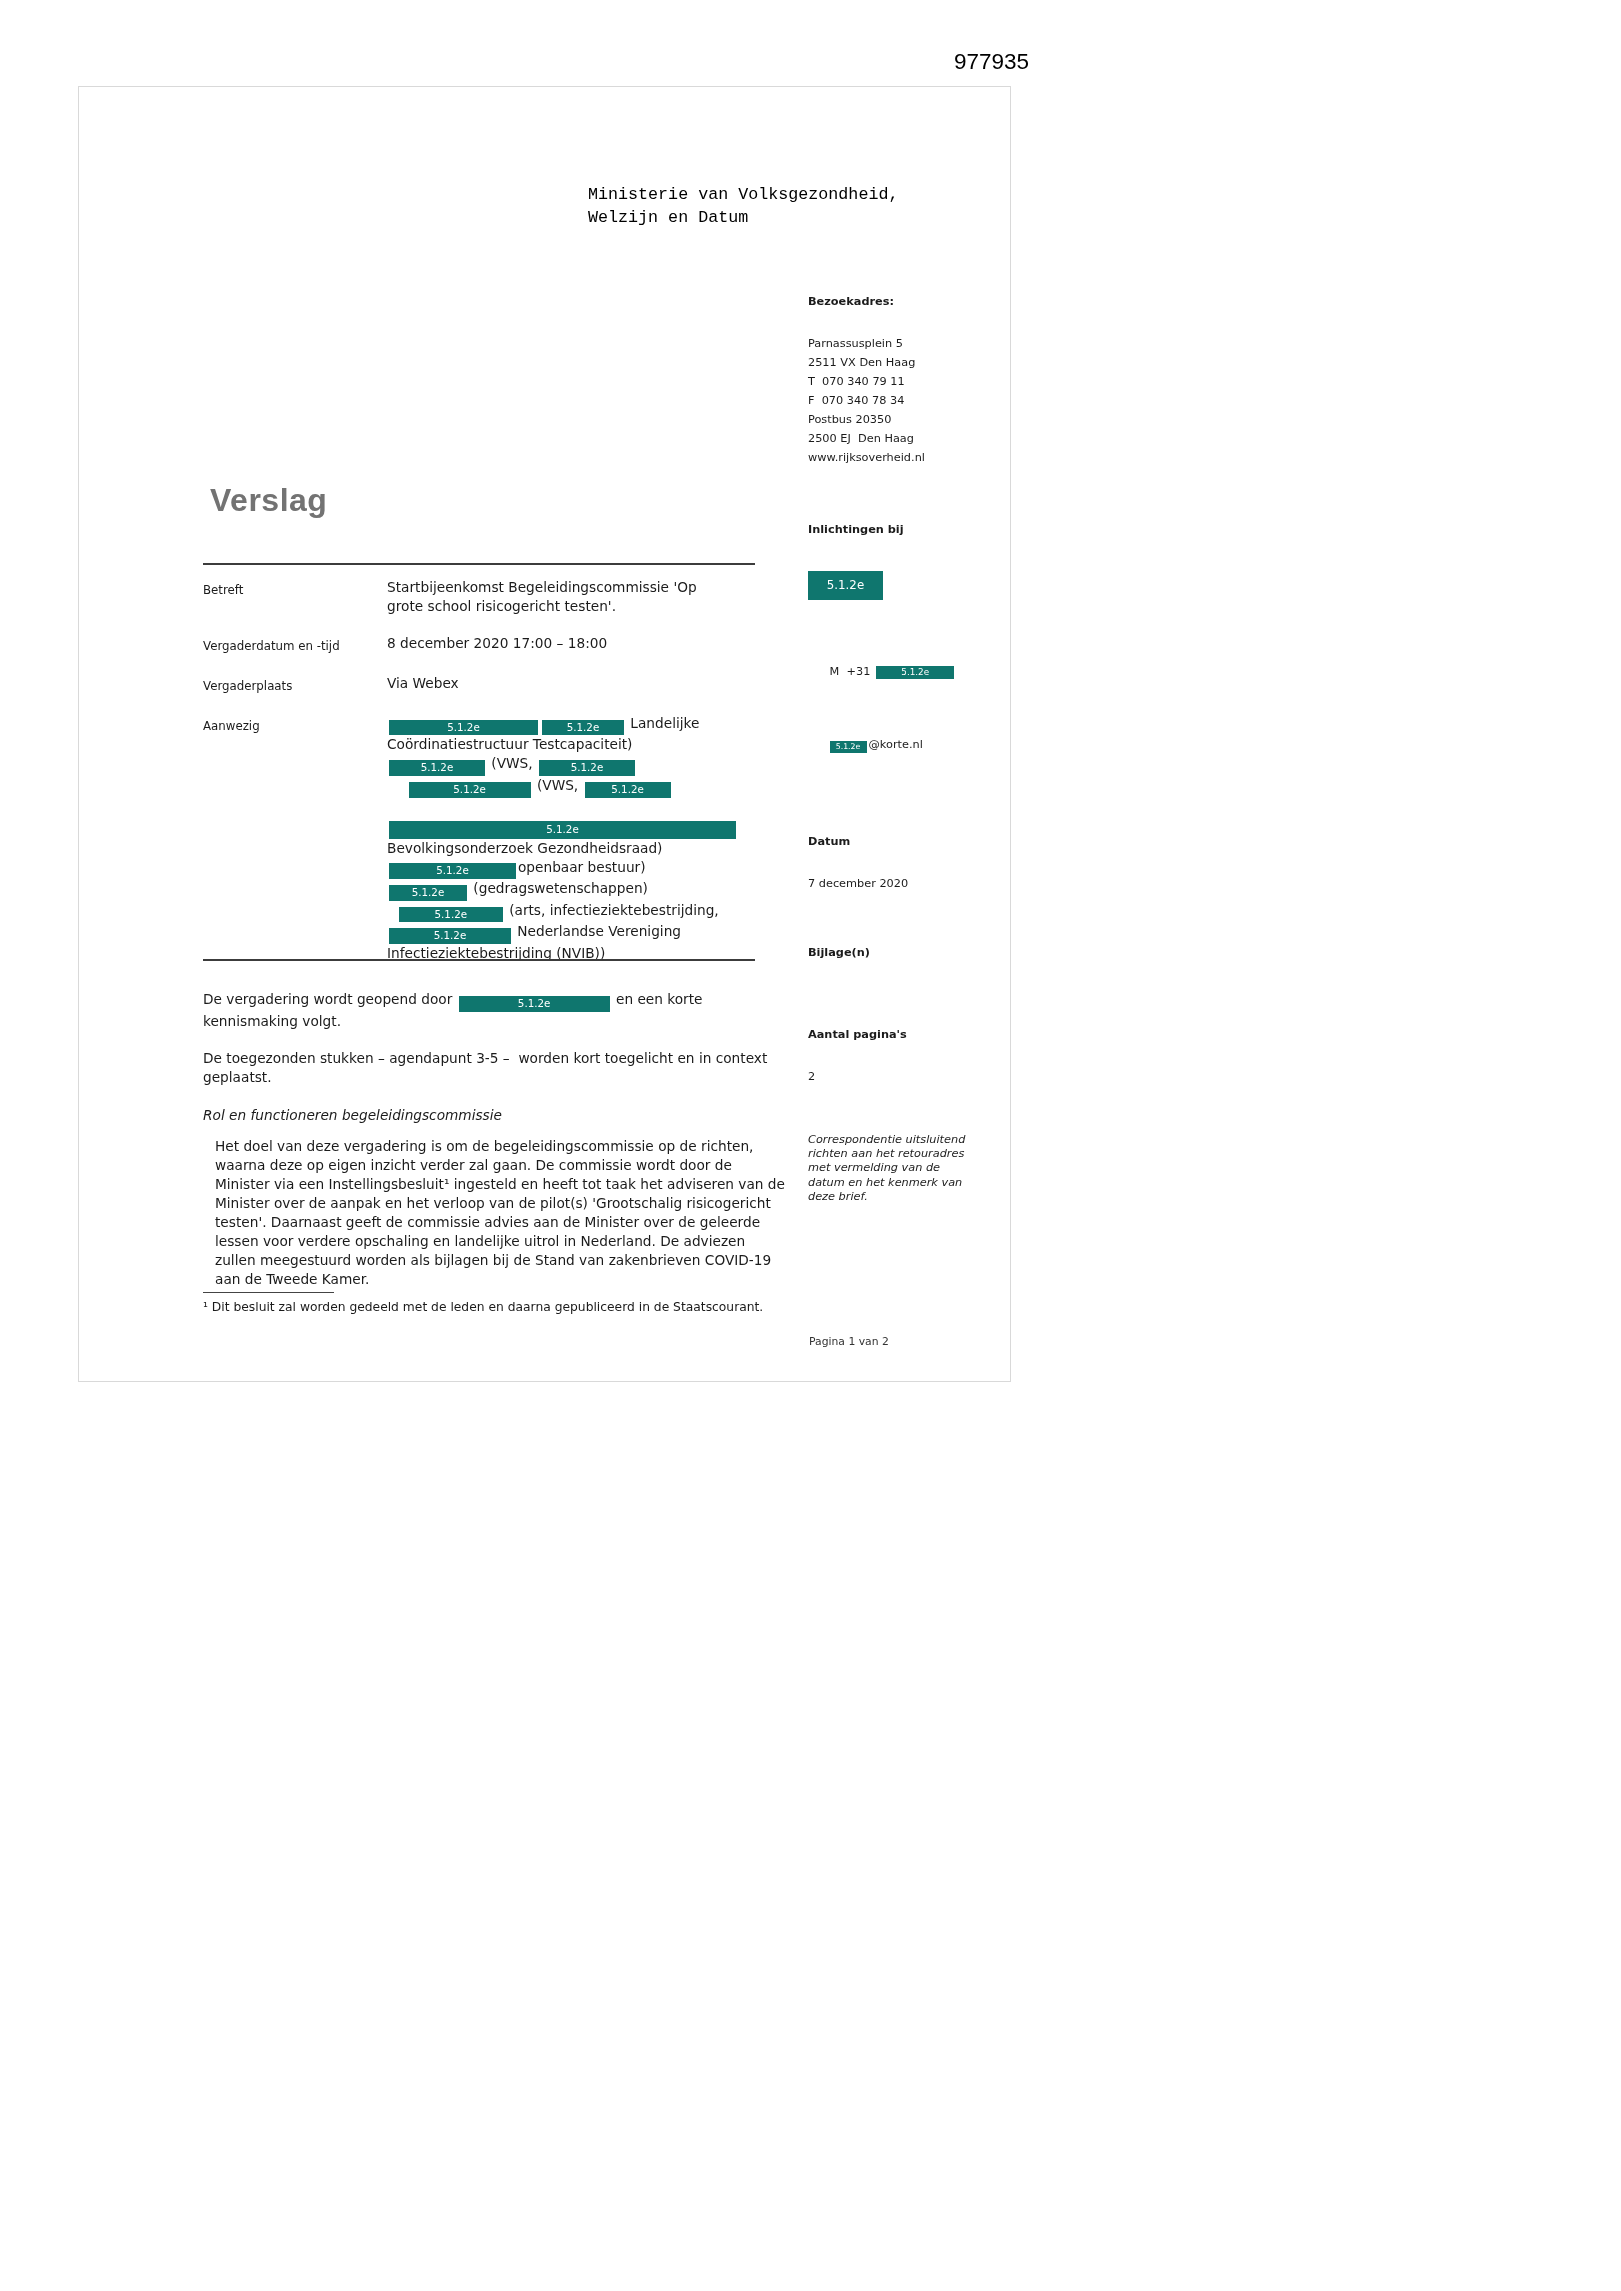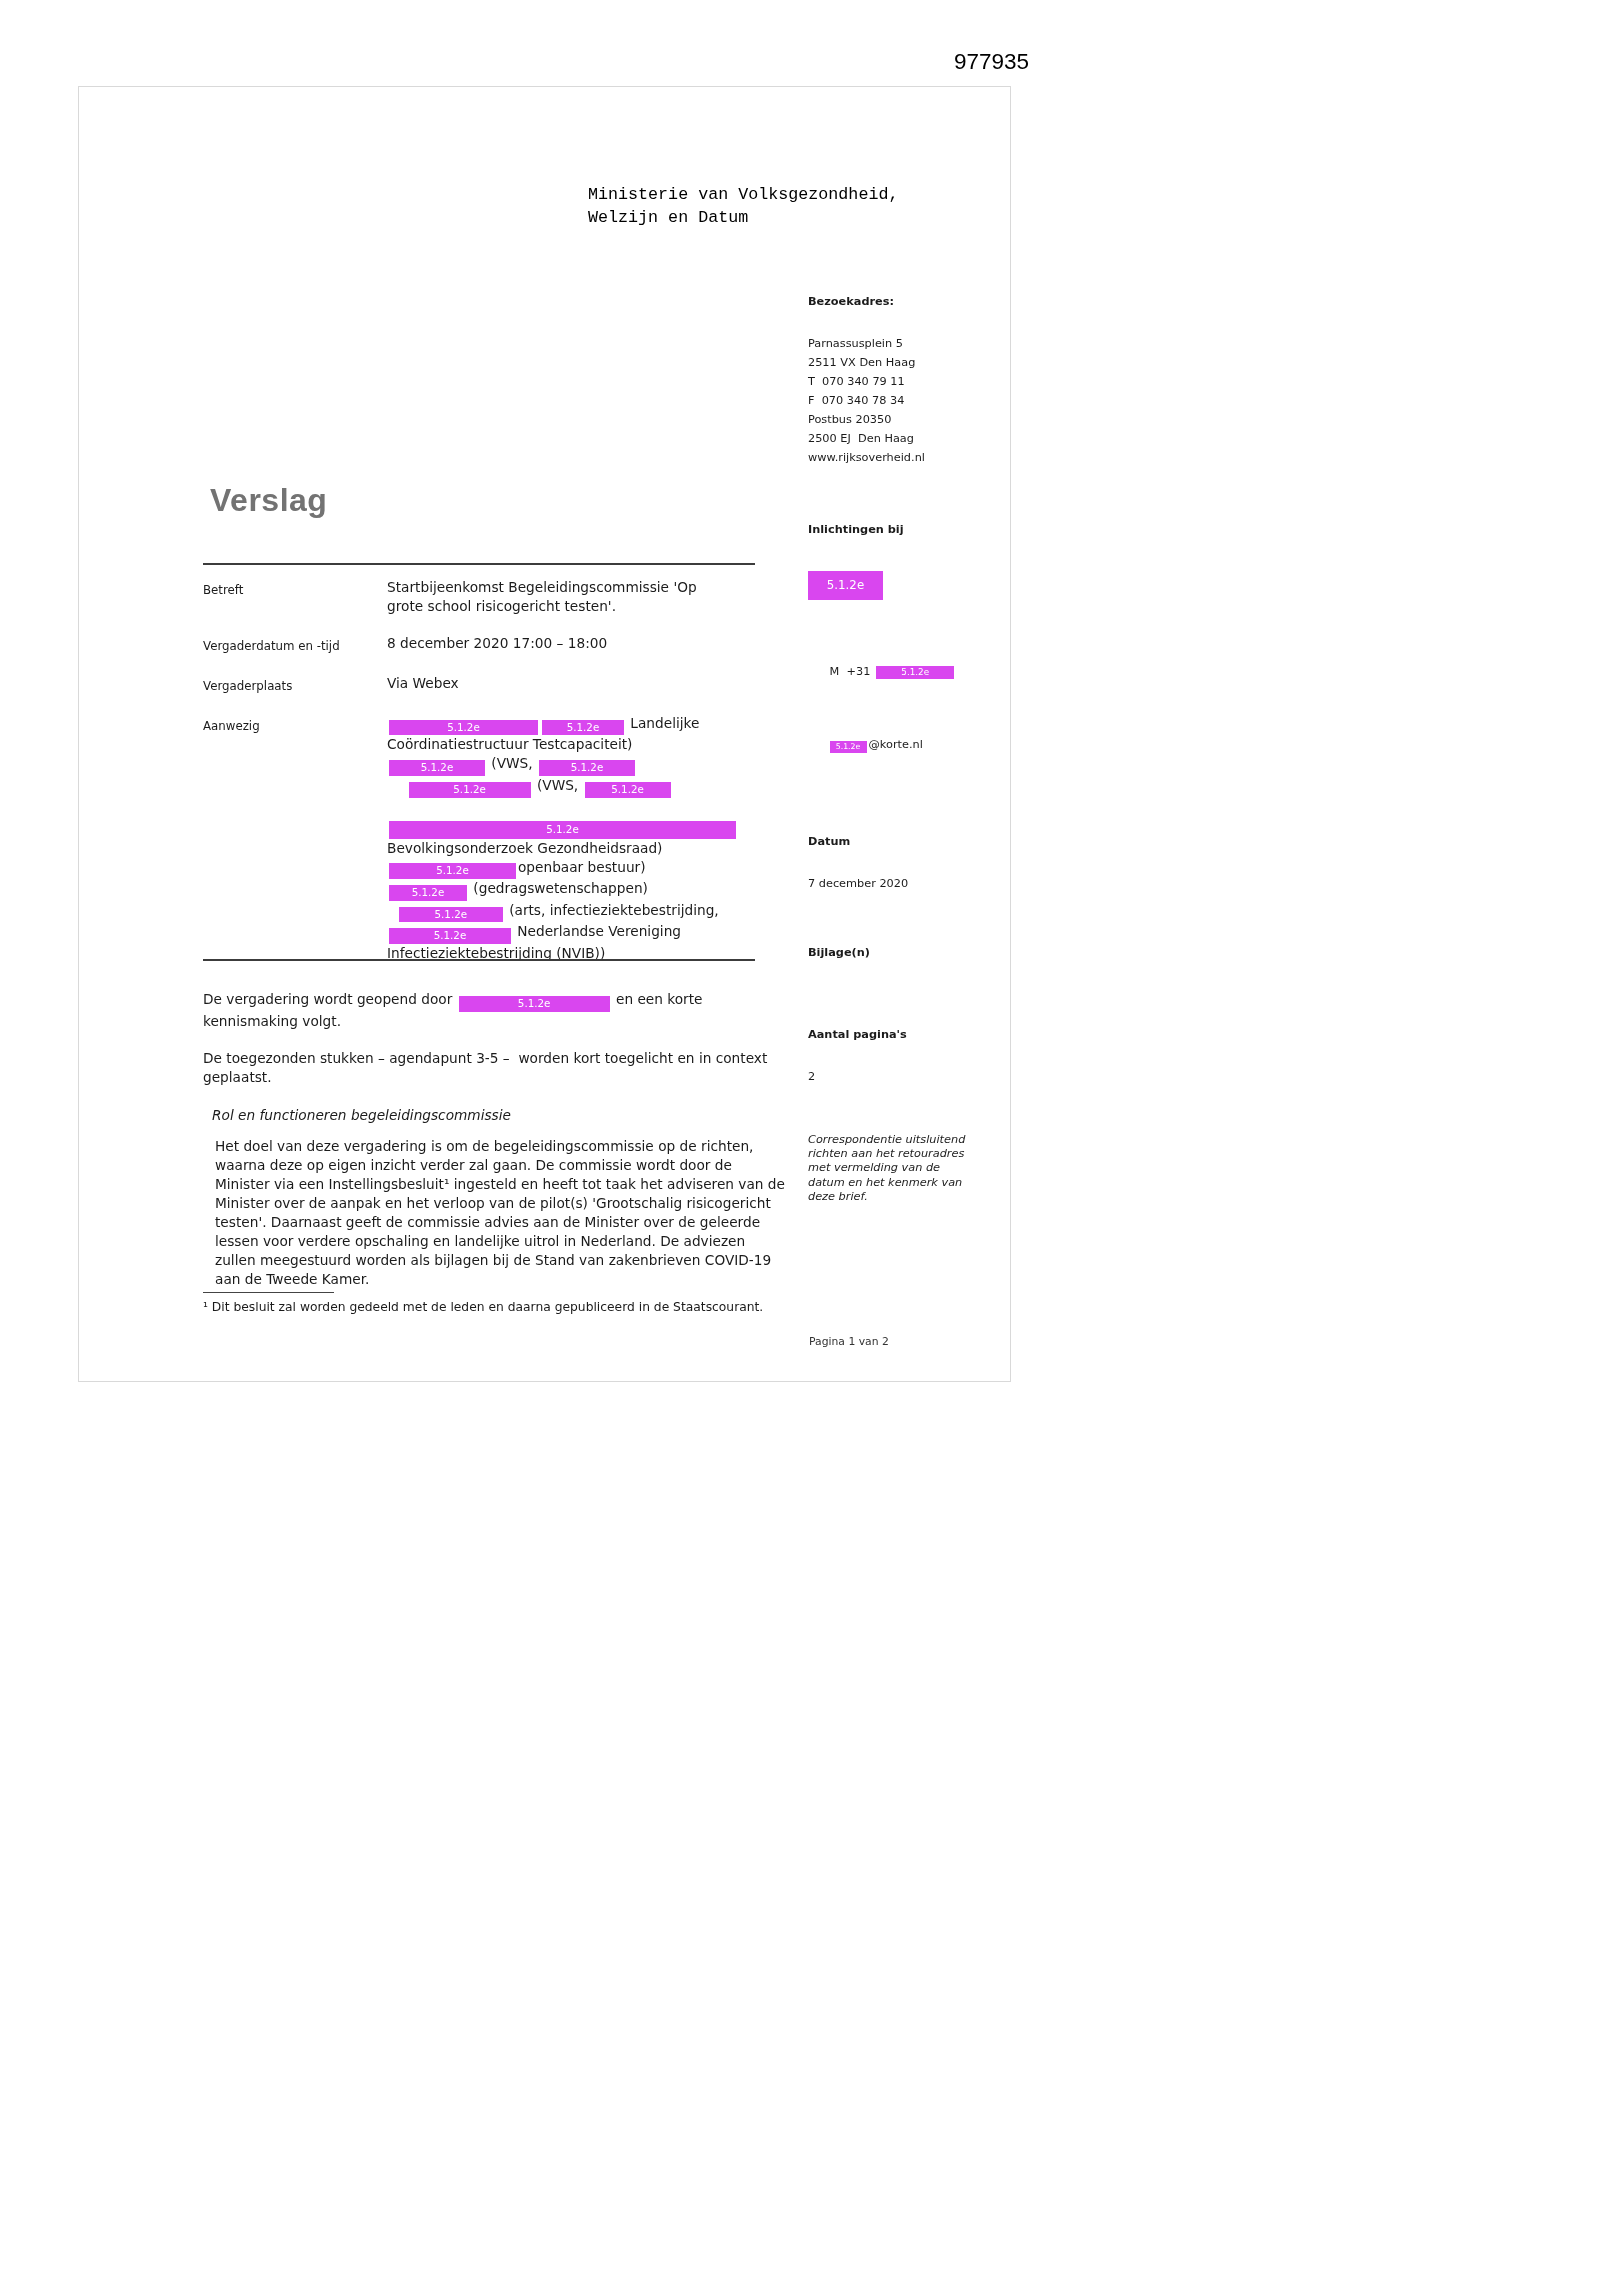--- a/index.html
+++ b/index.html
@@ -49,21 +49,21 @@
   .sb-mt2 { margin-top: 25.5px; }
   .sb-mt3 { margin-top: 13.7px; }
   .sb-note {
     margin-top: 6.9px;
     font-style: italic;
     line-height: 14.3px;
     color: #222;
   }
   .redaction {
     display: inline-block;
-    background: #d946ef;
+    background: #0f766e;
     color: #ffffff;
     font-family: "DejaVu Sans", sans-serif;
     font-size: 10.3px;
     height: 15.7px;
     line-height: 15.7px;
     text-align: center;
     vertical-align: -2.9px;
     margin: 0 2px;
     white-space: nowrap;
   }
@@ -115,21 +115,21 @@
   }
   .line { min-height: 19px; white-space: pre-wrap; }
   .body {
     position: absolute;
     left: 203px; top: 990px;
     width: 627px;
     font-size: 13.7px;
     line-height: 19px;
   }
   .para { margin: 0 0 18.6px 0; white-space: pre-wrap; }
-  .heading-italic { margin: 9px; font-style: italic; }
+  .heading-italic { margin: 0; font-style: italic; }
   .para-block { margin: 12px; }
   .footnote-rule {
     position: absolute;
     left: 203px; top: 1292px;
     width: 131px;
     border-top: 1px solid #444;
     height: 0;
   }
   .footnote {
     position: absolute;

